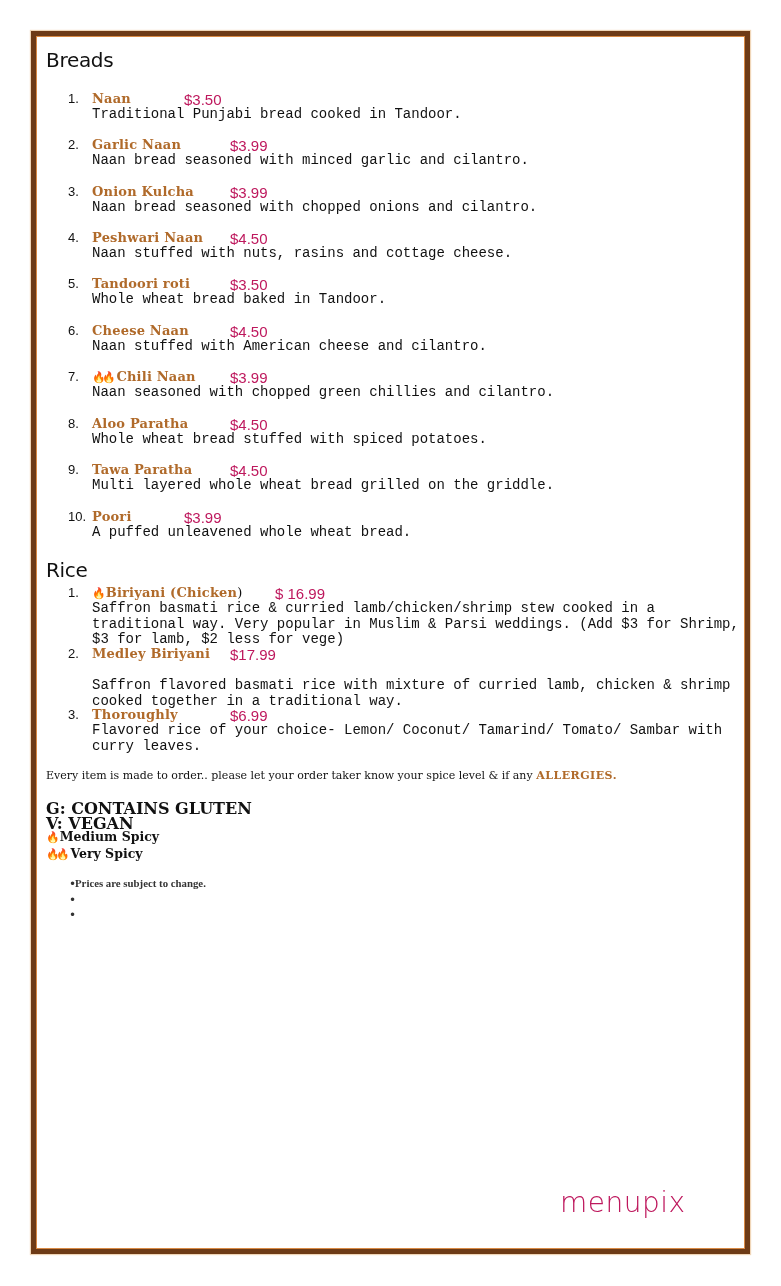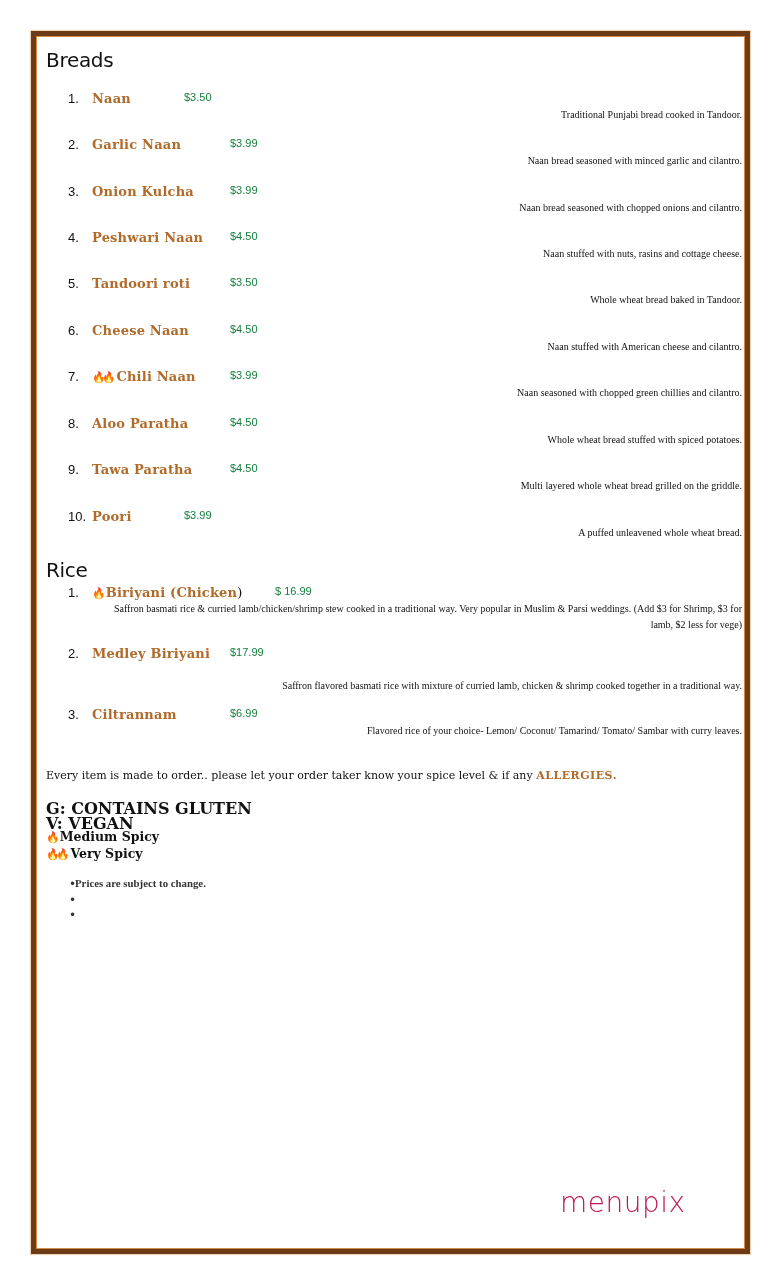--- a/index.html
+++ b/index.html
@@ -22,25 +22,25 @@
     font-family: "Liberation Sans", sans-serif; font-size: 13px; color: #111;
   }
   .name {
     position: absolute; left: 92px;
     font-family: "DejaVu Serif", serif; font-size: 13px; font-weight: bold;
     color: #b06a2a; white-space: nowrap; letter-spacing: 0.2px;
   }
   .name .paren { color: #111; font-weight: normal; }
   .price {
     position: absolute;
-    font-family: "Liberation Sans", sans-serif; font-size: 11px; color: #15803d; white-space: nowrap;
+    font-family: "Liberation Sans", sans-serif; font-size: 15px; color: #be185d; white-space: nowrap;
   }
   .desc {
     position: absolute; left: 92px; width: 650px;
-    font-family: Liberation Serif, serif; font-size: 10px; color: #111; line-height: 15.5px; text-align: right;
+    font-family: Liberation Mono, monospace; font-size: 14px; color: #111; line-height: 15.5px;
   }
   .flame { color: #e8801e; font-size: 11px; letter-spacing: -3px; margin-right: 3px; }
   .notice {
     position: absolute; left: 46px; top: 769px;
     font-family: "DejaVu Serif", serif; font-size: 11px; color: #111; white-space: nowrap;
   }
   .notice .allergy { color: #b06a2a; font-weight: bold; letter-spacing: 0.5px; }
   .legend {
     position: absolute; left: 46px;
     font-family: "DejaVu Serif", serif; font-size: 16px; font-weight: bold; color: #111; white-space: nowrap;
@@ -146,21 +146,21 @@
 
 <div class="item" style="top:646px;">
   <span class="num">2.</span>
   <span class="name">Medley Biriyani</span>
   <span class="price" style="left:230px;">$17.99</span>
   <div class="desc" style="top:16px;margin-top:16px;">Saffron flavored basmati rice with mixture of curried lamb, chicken &amp; shrimp cooked together in a traditional way.</div>
 </div>
 
 <div class="item" style="top:707px;">
   <span class="num">3.</span>
-  <span class="name">Ciltrannam</span>
+  <span class="name">Thoroughly</span>
   <span class="price" style="left:230px;">$6.99</span>
   <div class="desc" style="top:16px;">Flavored rice of your choice- Lemon/ Coconut/ Tamarind/ Tomato/ Sambar with curry leaves.</div>
 </div>
 
 <div class="notice"><span>Every item is made to order.. please let your order taker know your spice level &amp; if any </span><span class="allergy">ALLERGIES.</span></div>
 
 <div class="legend" style="top:799px;">G: CONTAINS GLUTEN</div>
 <div class="legend" style="top:814px;">V: VEGAN</div>
 <div class="legend big" style="top:829px;"><span class="flame">🔥</span><span>Medium Spicy</span></div>
 <div class="legend big" style="top:846px;"><span class="flame">🔥🔥</span><span>Very Spicy</span></div>

